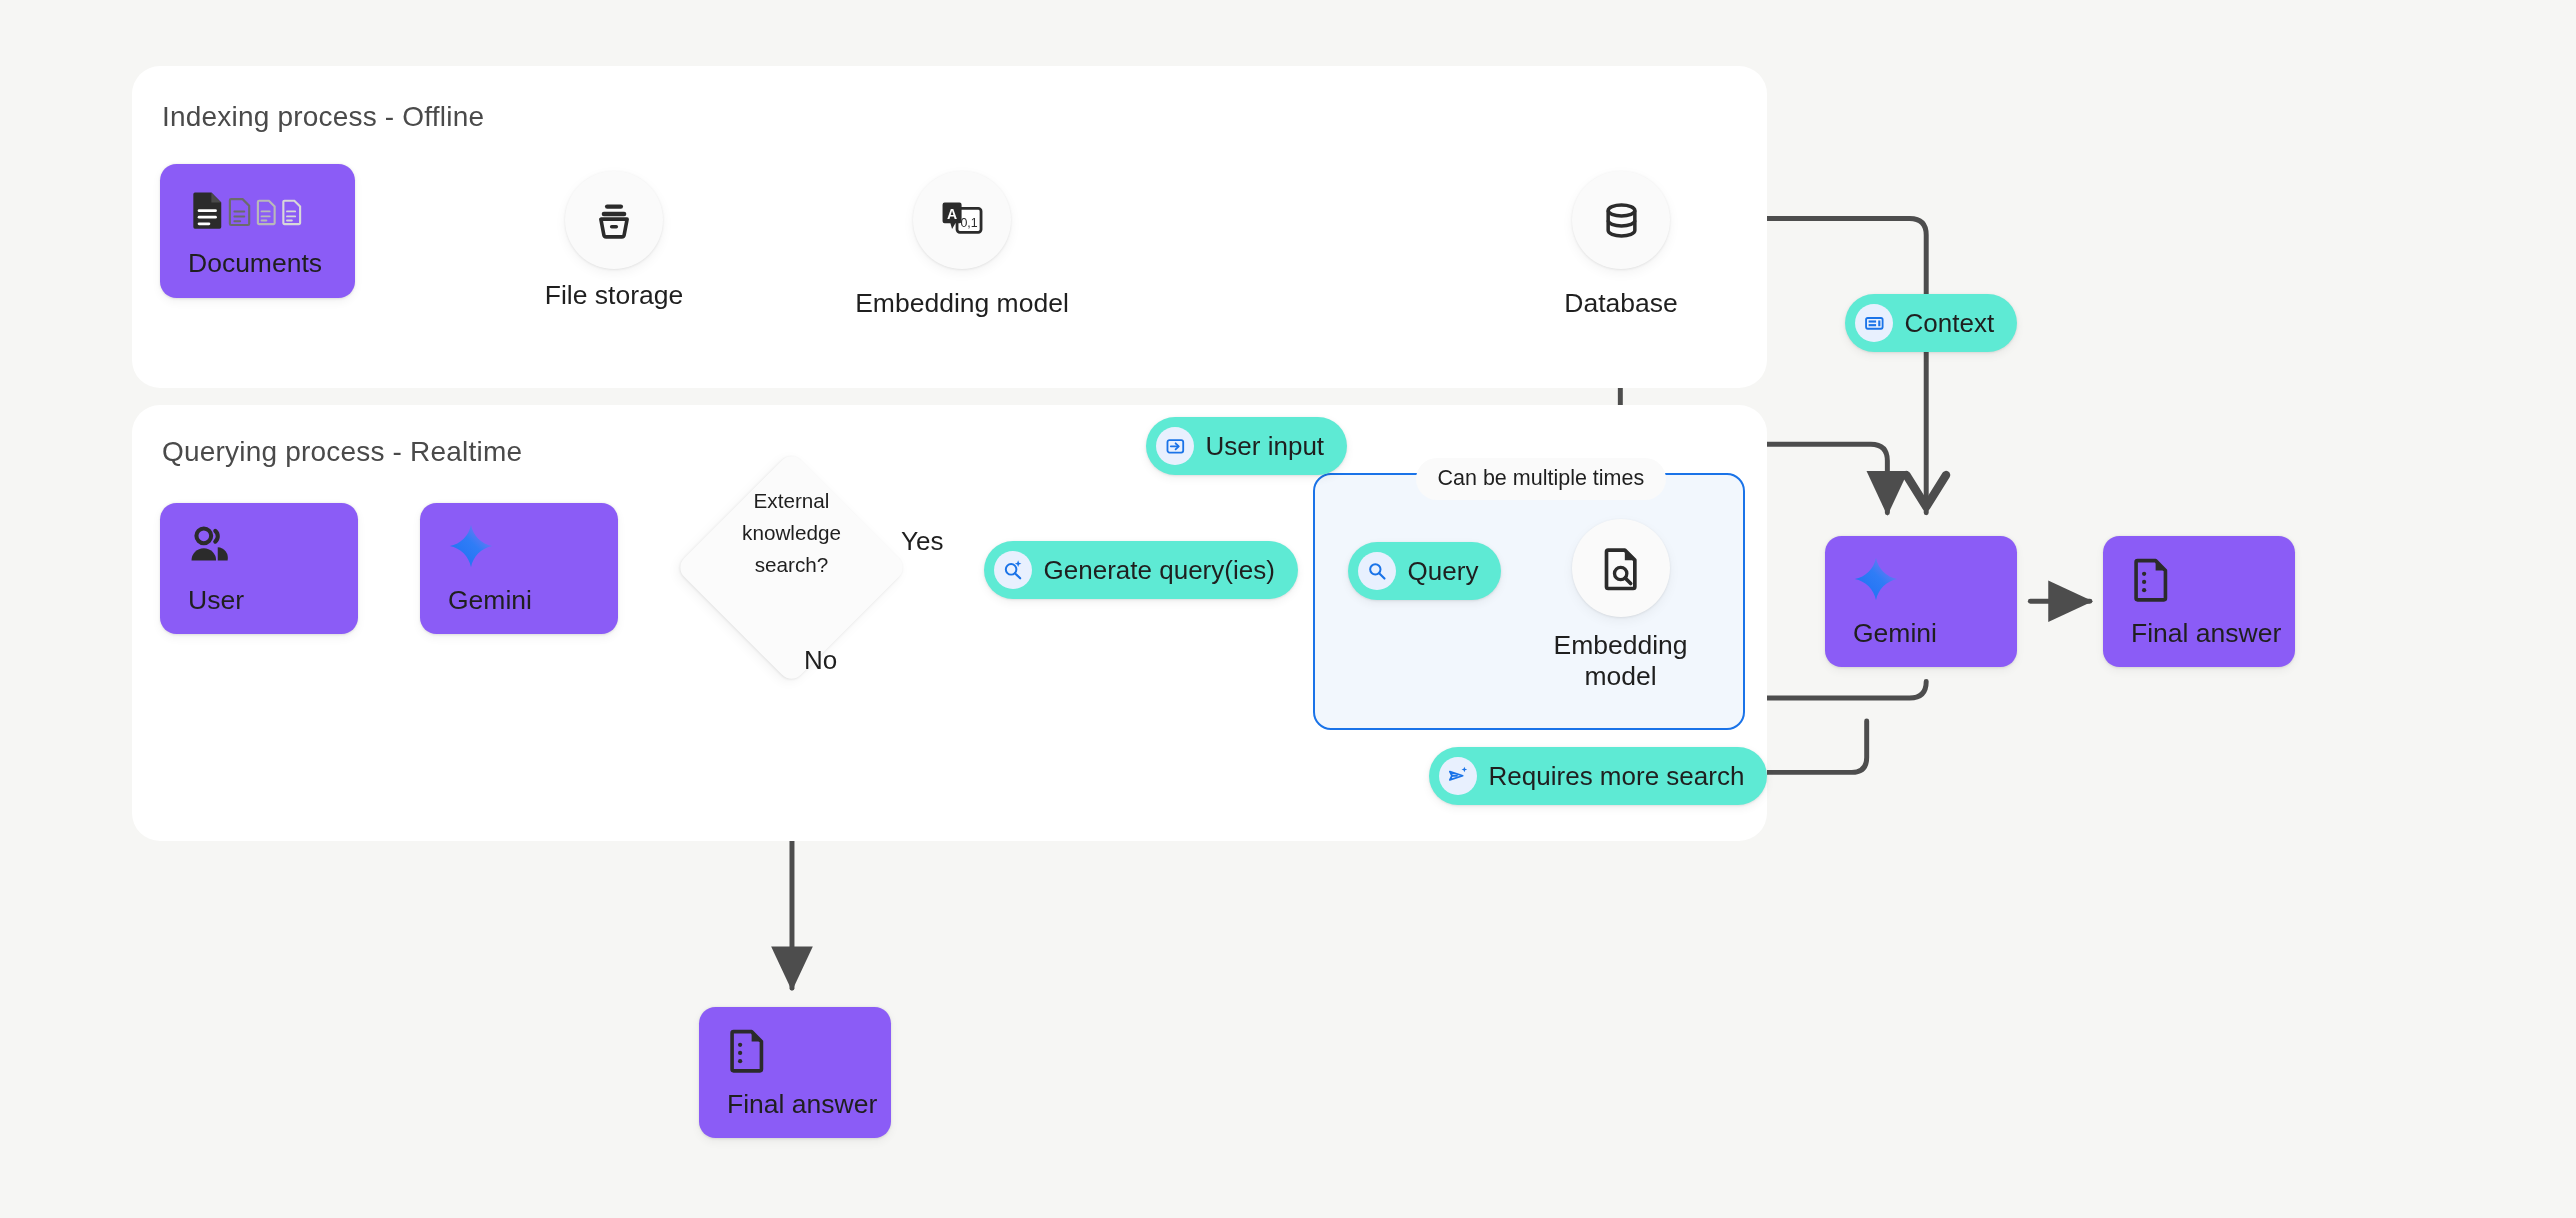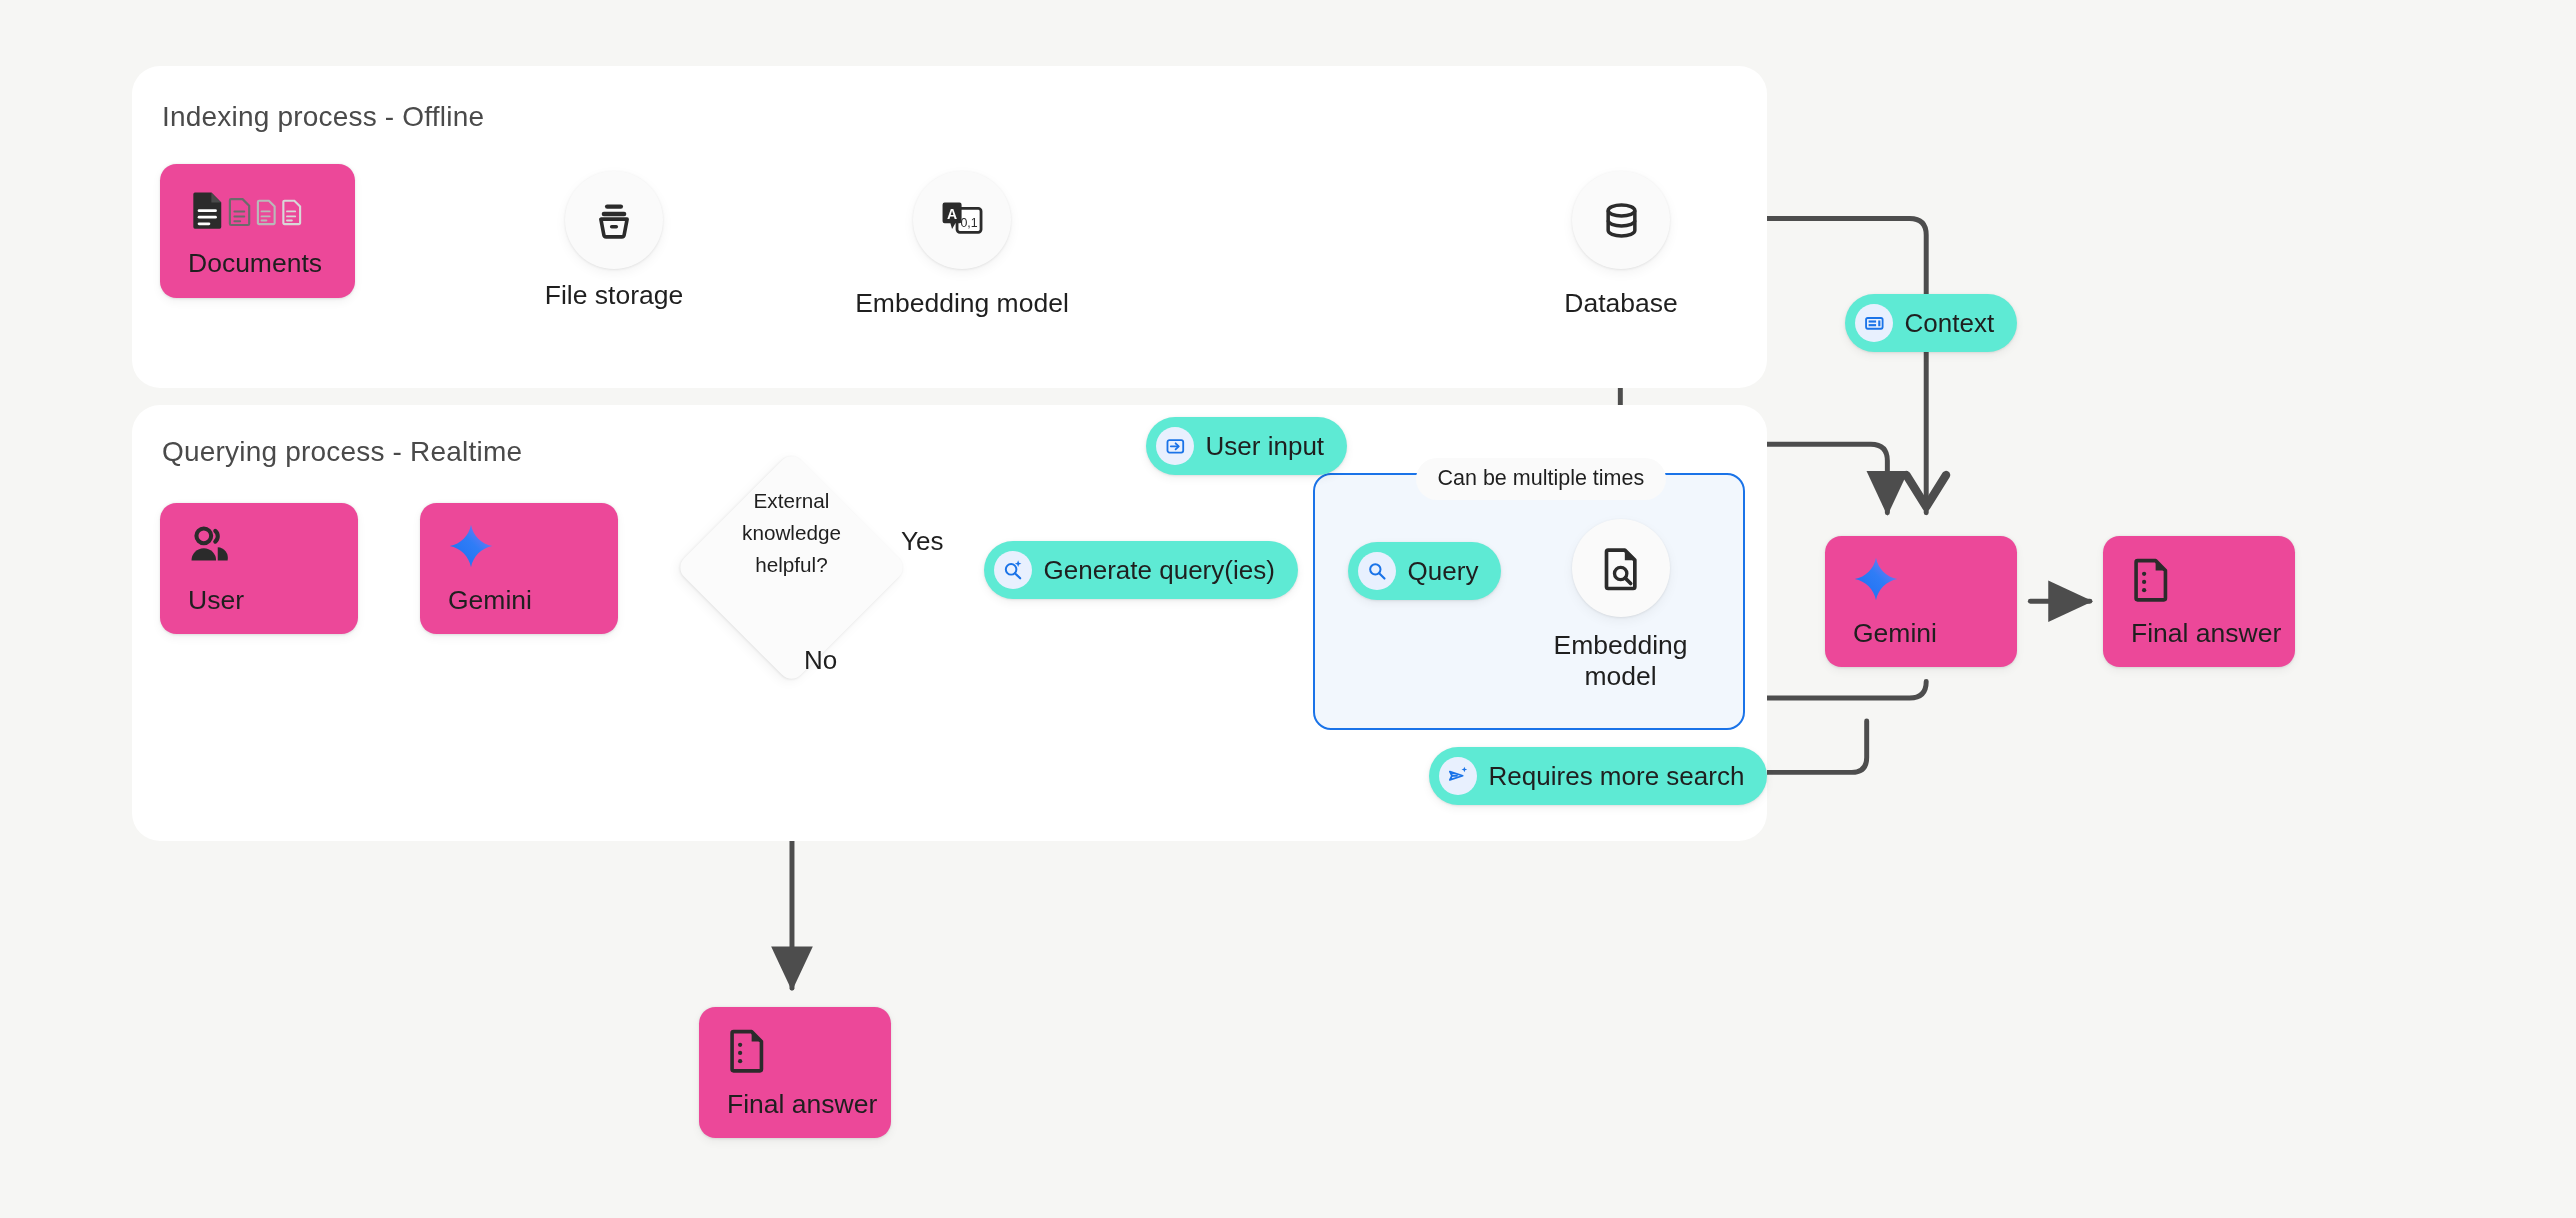--- a/index.html
+++ b/index.html
@@ -16,21 +16,21 @@
   .panel{
     position:absolute;background:#ffffff;border-radius:28px;
   }
   .panel-title{
     position:absolute;font-size:28px;color:#4a4a4a;font-weight:400;
     letter-spacing:0.2px;white-space:nowrap;
   }
 
   
   .card{
-    position:absolute;background:#ec4899;border-radius:16.5px;
+    position:absolute;background:#8b5cf6;border-radius:16.5px;
     box-shadow:0 0.8px 2.5px rgba(0,0,0,.10), 0 3.3px 10px rgba(0,0,0,.05);
     display:flex;flex-direction:column;justify-content:center;
     padding:0 0 0 28px;box-sizing:border-box;
   }
   .card .ic{height:51px;display:flex;align-items:center;}
   .card .lbl{font-size:26.5px;color:#1f1f1f;margin-top:13.2px;white-space:nowrap;}
 
   
   .circ{
     position:absolute;width:98px;height:98px;border-radius:50%;
@@ -253,21 +253,21 @@
     </div>
     <div class="lbl">Gemini</div>
   </div>
 
   <div class="diamond-wrap" style="left:709px;top:485px;">
     <div class="diamond"></div>
     <div class="diamond-text">
       <span>
         <span>External</span><br>
         <span>knowledge</span><br>
-        <span>helpful?</span>
+        <span>search?</span>
       </span>
     </div>
   </div>
 
   <div class="edge-lbl" style="left:901px;top:526px;">Yes</div>
   <div class="edge-lbl" style="left:804px;top:645px;">No</div>
 
   <div class="pill" style="left:984px;top:541px;">
     <span class="bicon">
       <svg width="21.5" height="21.5" viewBox="0 0 26 26">

